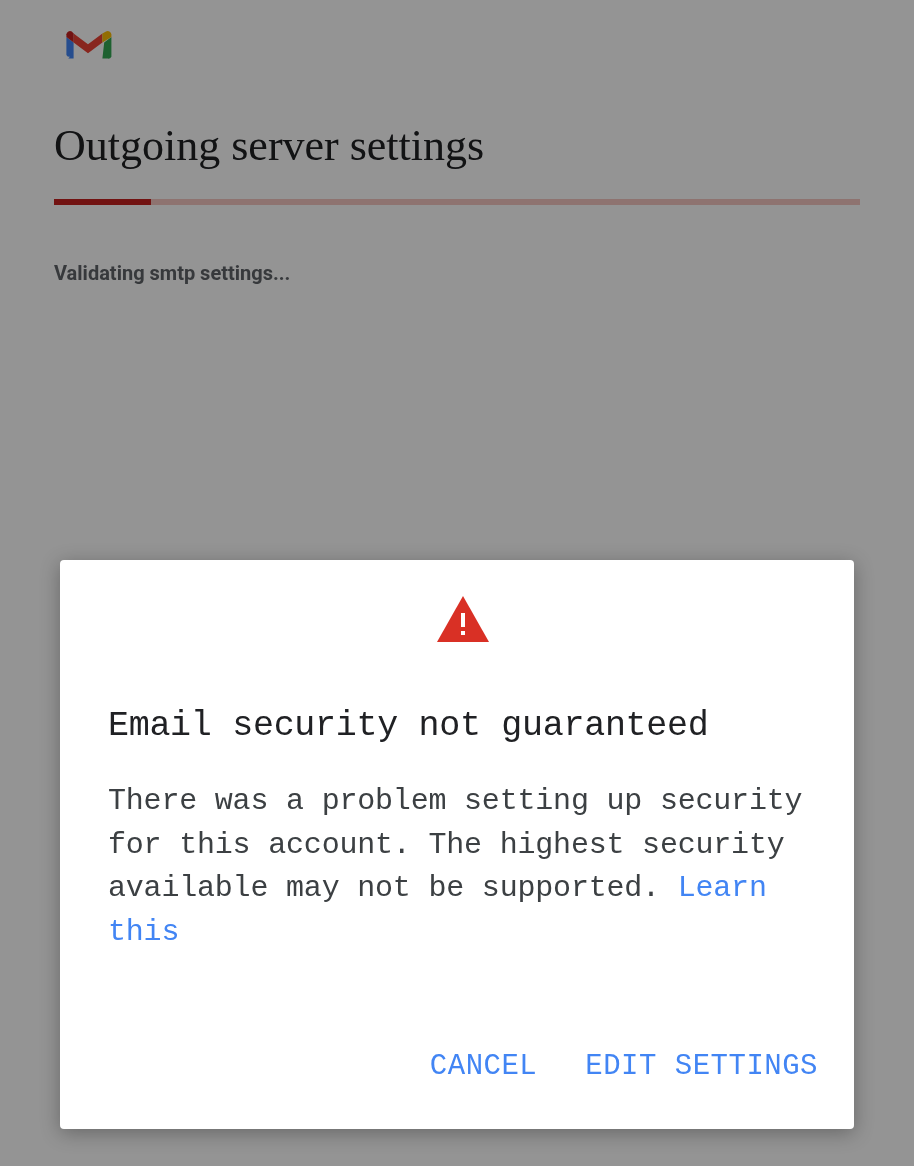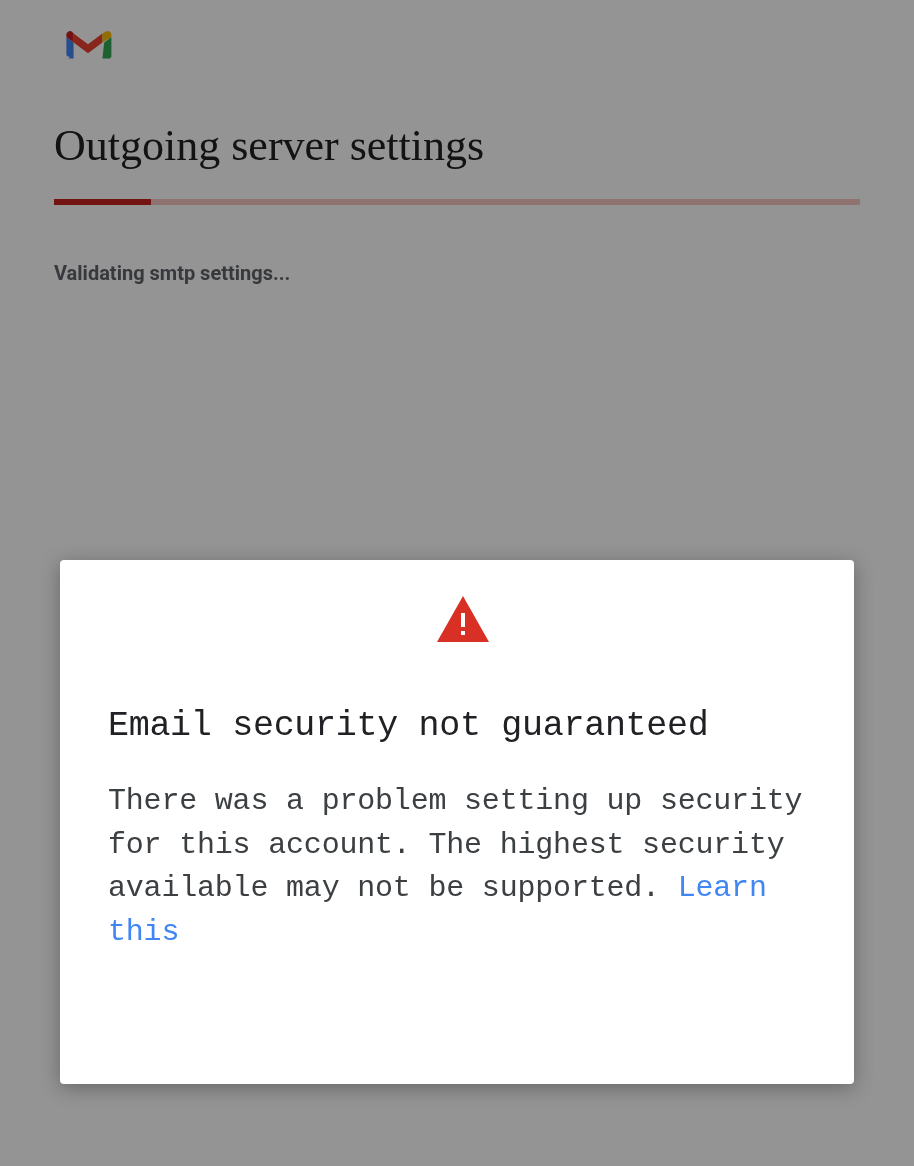--- a/index.html
+++ b/index.html
@@ -148,14 +148,18 @@
   <div class="dialog">
     <div class="dialog-icon-wrap">
       <svg class="warning-triangle" viewBox="0 0 52 46">
         <path d="M26 0 L52 46 L0 46 Z" fill="#D93025"></path>
         <rect x="24" y="17" width="4" height="14" fill="#ffffff"></rect>
         <rect x="24" y="35" width="4" height="4" fill="#ffffff"></rect>
       </svg>
     </div>
     <h2 class="dialog-title">Email security not guaranteed</h2>
     <p class="dialog-body"><span>There was a problem setting up security for this account. The highest security available may not be supported. </span><span class="learn-more">Learn this</span></p>
+    <div class="dialog-actions">
+      <button class="dialog-btn">CANCEL</button>
+      <button class="dialog-btn">EDIT SETTINGS</button>
+    </div>
   </div>
 </div>
 
 </body></html>

